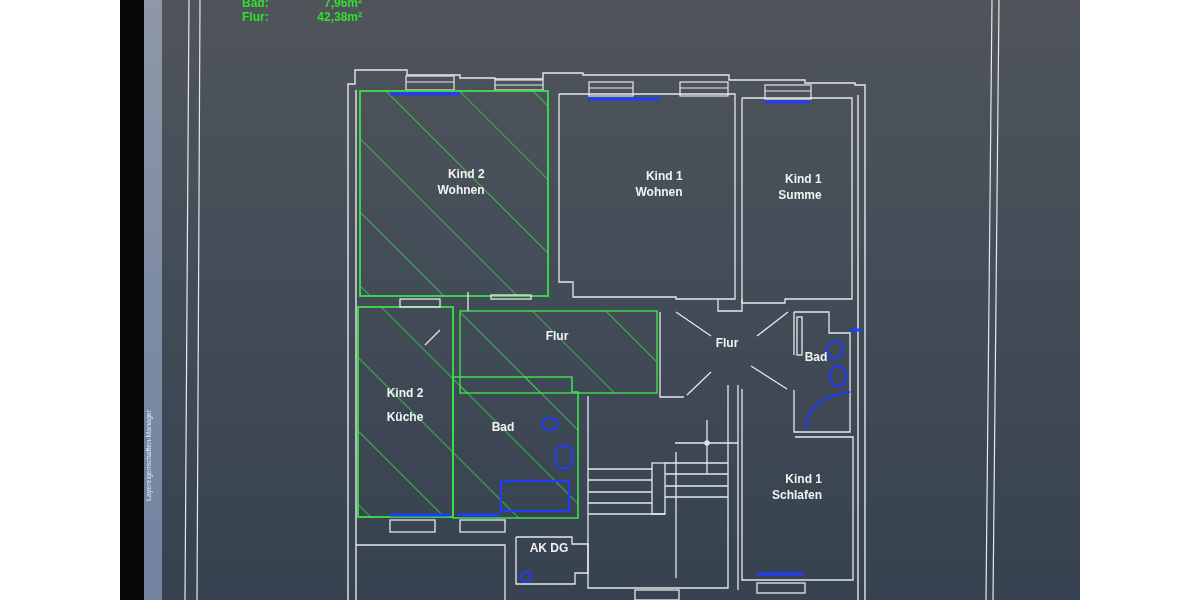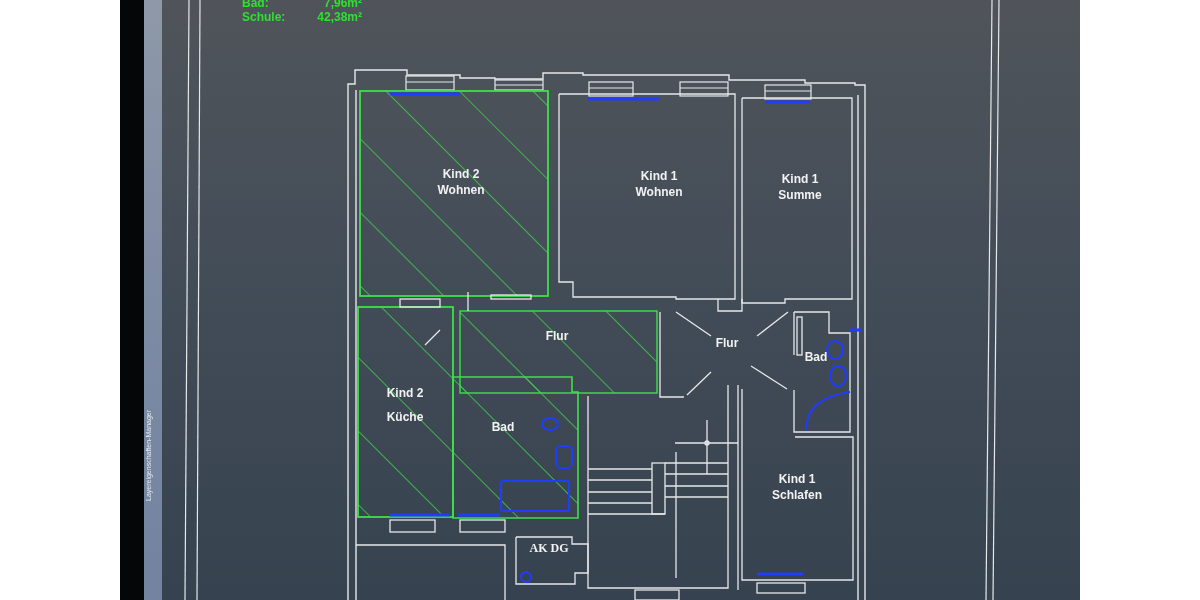--- a/index.html
+++ b/index.html
@@ -8,40 +8,40 @@
   .black-edge { position:absolute; left:120px; top:0; width:28px; height:600px; background:#050608; }
   .palette-strip { position:absolute; left:144px; top:0; width:18px; height:600px; background:linear-gradient(180deg,#8e98a8 0%,#7d8ba3 50%,#7383a0 100%); }
   .palette-label { position:absolute; left:145px; top:400px; width:16px; height:110px; color:#e8ecf2; font-size:7px; writing-mode:vertical-rl; transform:rotate(180deg); text-align:center; white-space:nowrap; }
   .canvas { position:absolute; left:162px; top:0; width:918px; height:600px; background:linear-gradient(180deg,#50545a 0%,#434d58 45%,#36424f 100%); }
   .right-bezel { position:absolute; left:1080px; top:0; width:120px; height:600px; background:#ffffff; }
   .stats { position:absolute; left:242px; top:-4px; color:#2fe02f; font-weight:bold; font-size:12px; line-height:14px; }
   .stats .row { display:flex; }
   .stats .lbl { width:70px; }
   .stats .val { width:50px; text-align:right; }
   svg.plan { position:absolute; left:0; top:0; }
-  .room-label { position:absolute; color:#f2f2f2; font-size:12px; font-weight:bold; text-align:center; line-height:16px; transform:translate(-50%,-50%); white-space:nowrap; }
+  .room-label { position:absolute; color:#f2f2f2; font-size:12px; font-weight:bold; text-align:right; line-height:16px; transform:translate(-50%,-50%); white-space:nowrap; }
 </style>
 </head>
 <body>
 
 <div class="left-bezel"></div>
 <div class="black-edge"></div>
 <div class="palette-strip"></div>
 <div class="palette-label">Layereigenschaften-Manager</div>
 
 <div class="canvas"></div>
 <div class="right-bezel"></div>
 
 <div class="stats">
   <div class="row">
     <span class="lbl">Bad:</span>
     <span class="val">7,96m²</span>
   </div>
   <div class="row">
-    <span class="lbl">Schule:</span>
+    <span class="lbl">Flur:</span>
     <span class="val">42,38m²</span>
   </div>
 </div>
 
 <svg class="plan" width="1200" height="600" viewBox="0 0 1200 600">
   <defs>
     <pattern id="hatch" patternUnits="userSpaceOnUse" width="52" height="52" patternTransform="rotate(-45)">
       <line x1="0" y1="0" x2="0" y2="52" stroke="#3ee04a" stroke-width="1.4"></line>
     </pattern>
     <clipPath id="clipK2W">
@@ -182,15 +182,15 @@
   <div>Kind 2</div>
   <div>Küche</div>
 </div>
 <div class="room-label" style="left:503px;top:427px;">
   <div>Bad</div>
 </div>
 <div class="room-label" style="left:797px;top:487px;">
   <div>Kind 1</div>
   <div>Schlafen</div>
 </div>
-<div class="room-label" style="left:549px;top:548px;font-family:Liberation Serif, serif;">
+<div class="room-label" style="left:549px;top:548px;">
   <div>AK DG</div>
 </div>
 
 </body></html>

